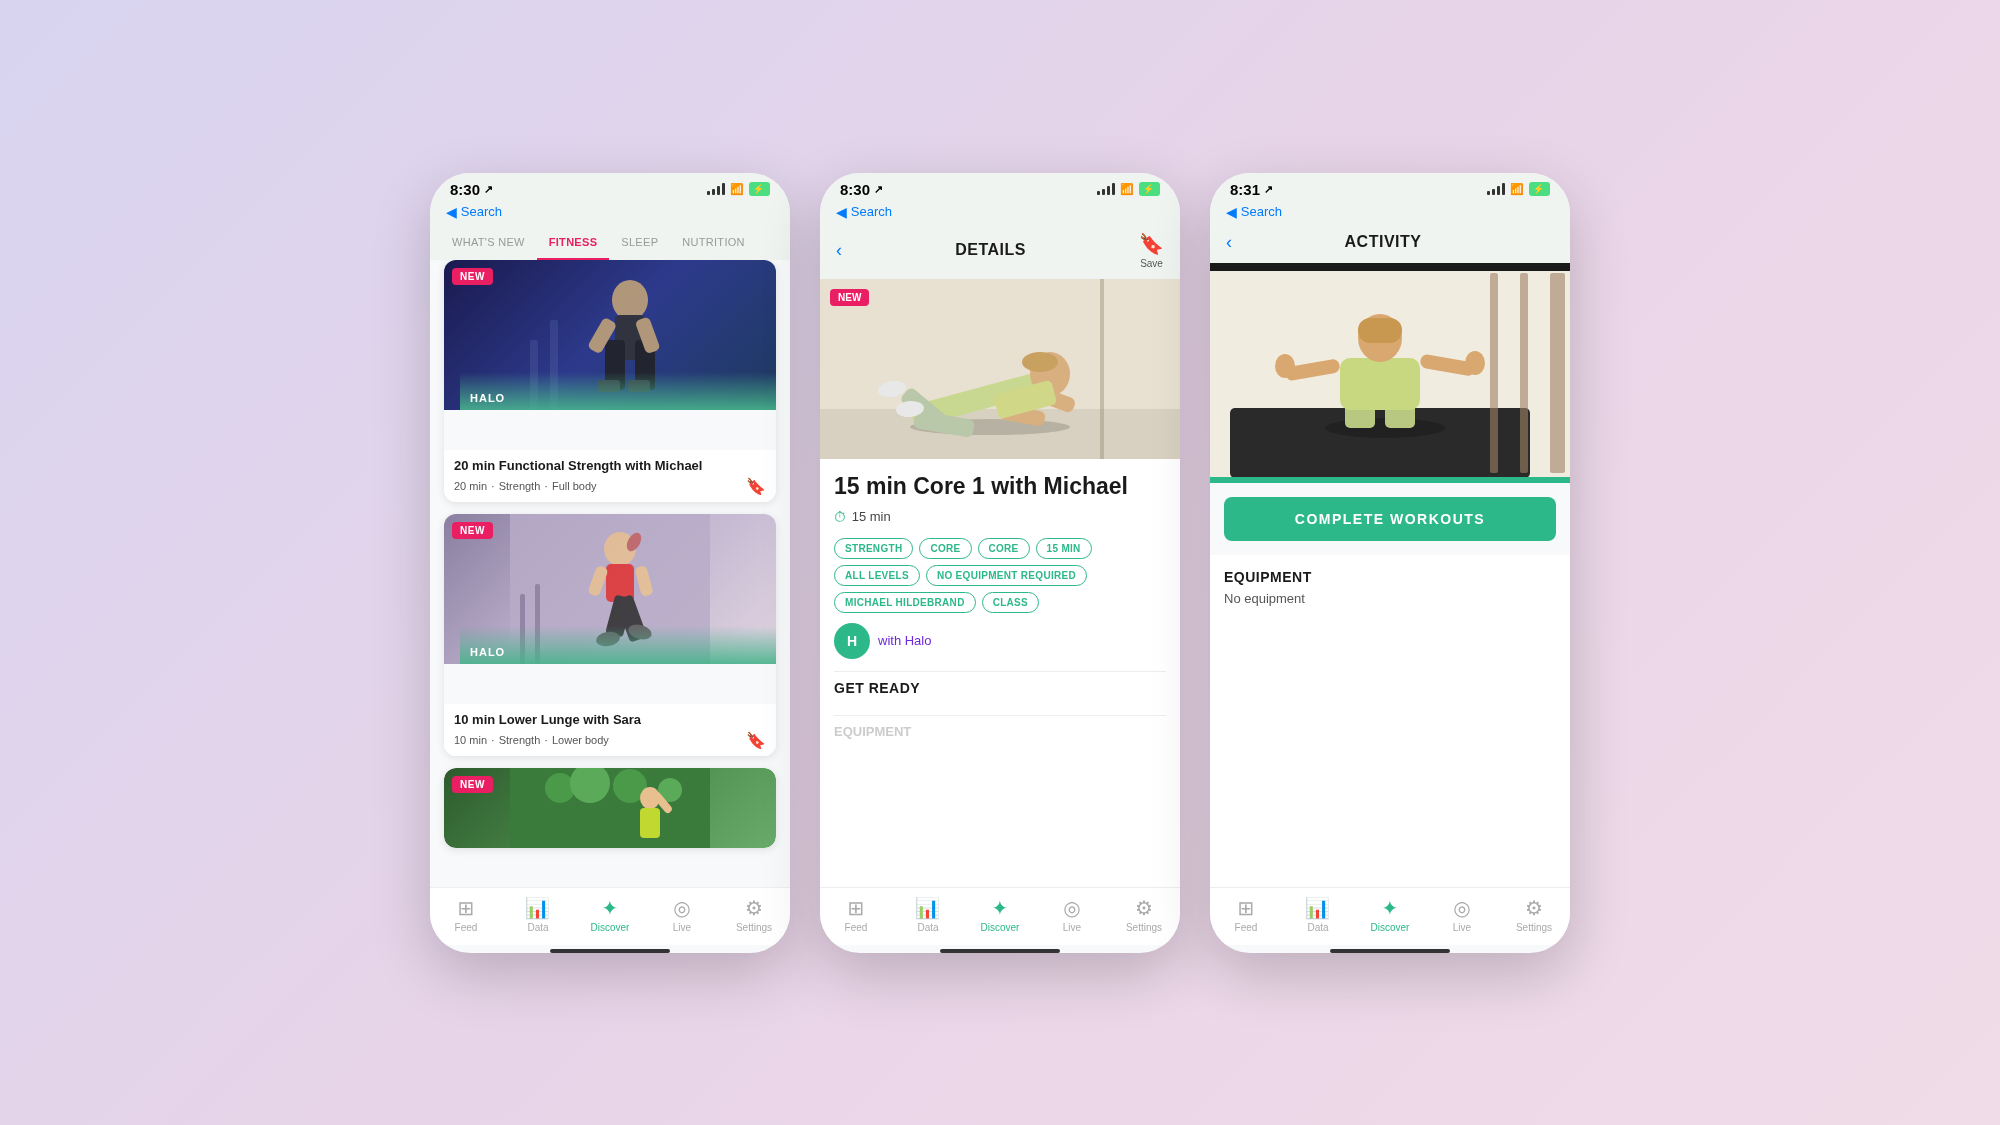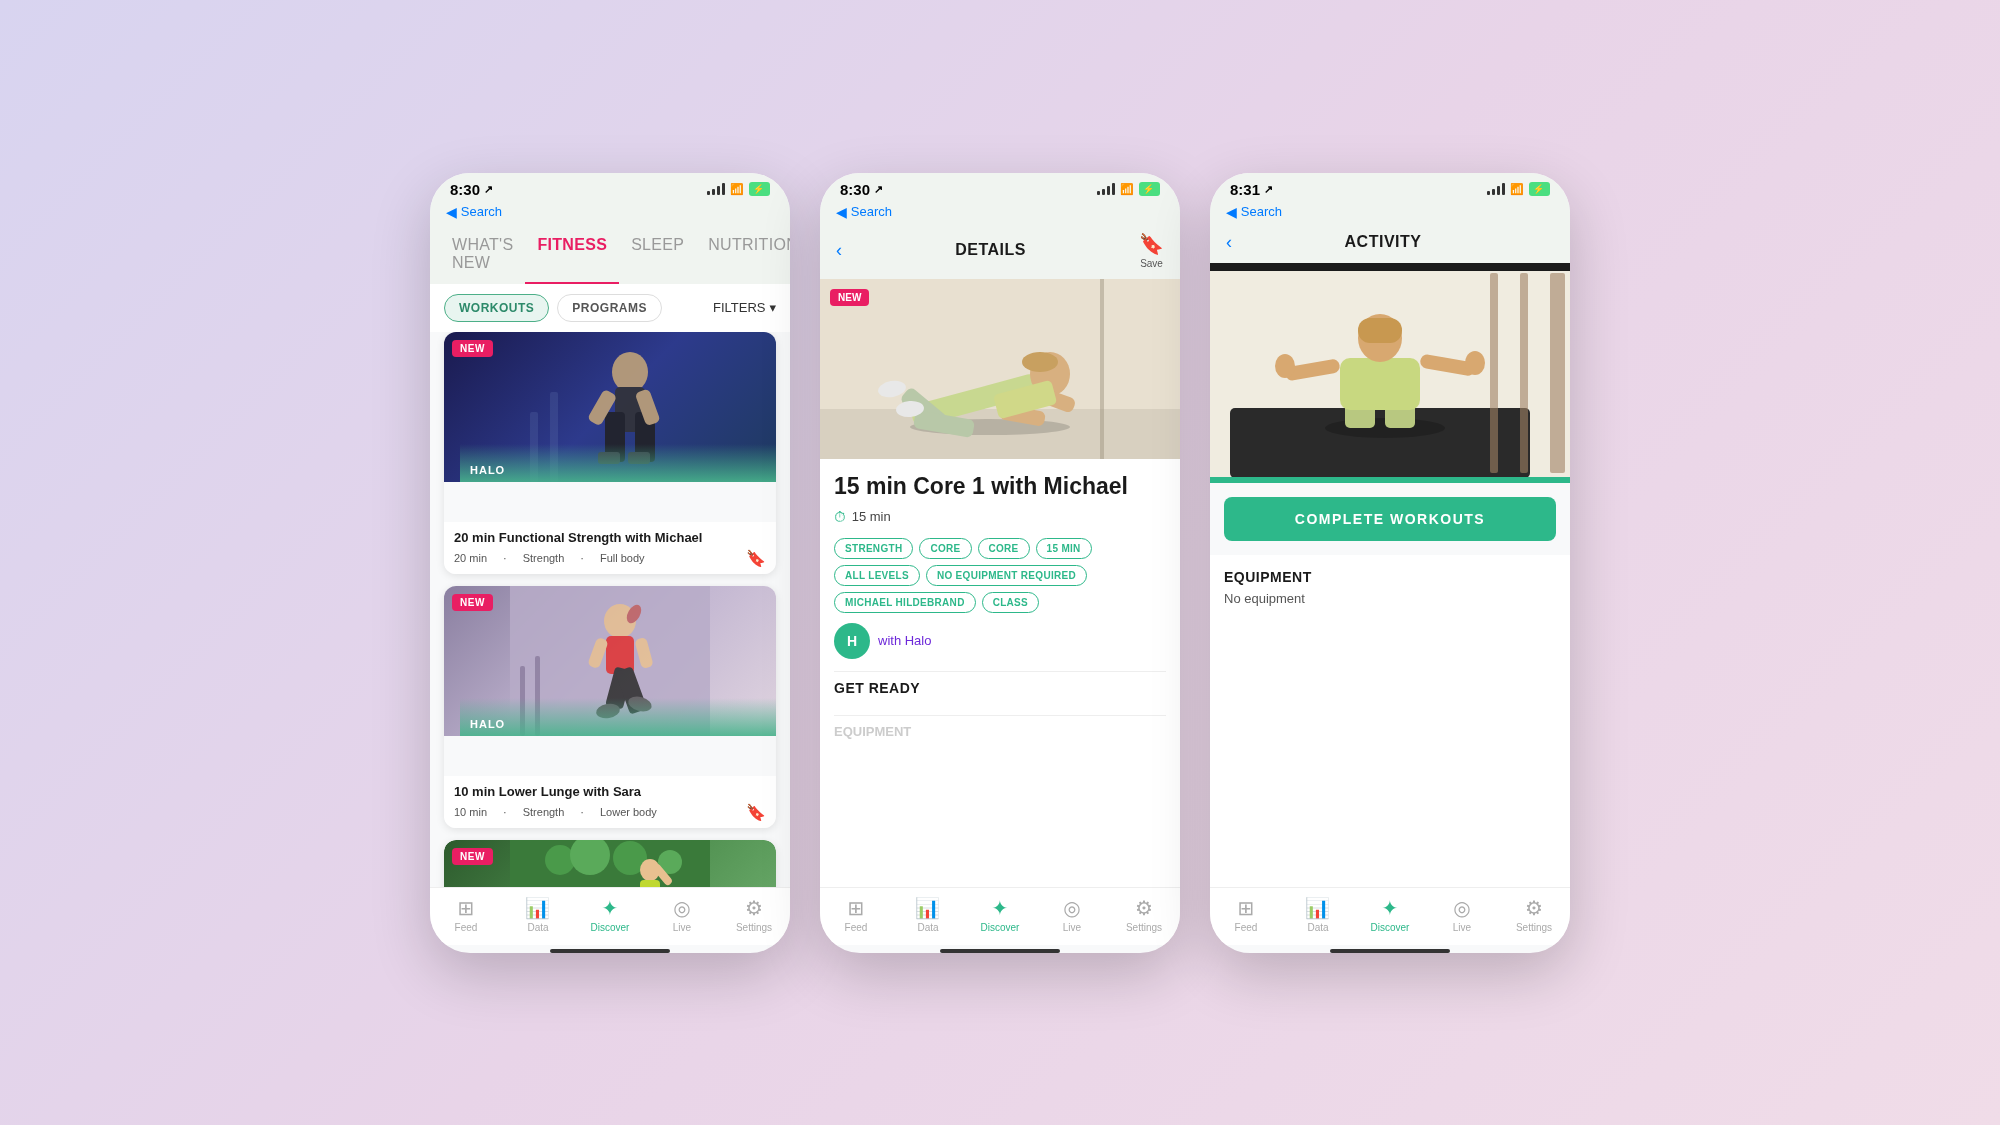--- a/index.html
+++ b/index.html
@@ -85,21 +85,21 @@
     
     .top-tabs {
       display: flex;
       background: #f0f4f0;
       padding: 0 10px;
       gap: 0;
       flex-shrink: 0;
     }
     .top-tab {
       padding: 10px 12px;
-      font-size: 16px;
+      font-size: 11px;
       font-weight: 500;
       color: #999;
       border-bottom: 2px solid transparent;
       cursor: pointer;
       letter-spacing: 0.3px;
     }
     .top-tab.active {
       color: #e91e63;
       border-bottom: 2px solid #e91e63;
       font-weight: 600;
@@ -215,21 +215,21 @@
     .card-meta {
       display: flex;
       align-items: center;
       justify-content: space-between;
     }
     .card-meta-text {
       font-size: 11px;
       color: #888;
       display: flex;
       align-items: center;
-      gap: 16px;
+      gap: 4px;
     }
     .card-meta-text span { color: #555; font-weight: 500; }
     .card-bookmark {
       font-size: 16px;
       color: #aaa;
       cursor: pointer;
     }
 
     
     .bottom-nav {
@@ -537,30 +537,20 @@
     <span class="nav-back-text">Search</span>
   </div>
 
   <div class="top-tabs">
     <div class="top-tab">WHAT'S NEW</div>
     <div class="top-tab active">FITNESS</div>
     <div class="top-tab">SLEEP</div>
     <div class="top-tab">NUTRITION</div>
   </div>
 
-  <div class="toggle-row">
-    <div class="toggle-group">
-      <div class="toggle-btn active">WORKOUTS</div>
-      <div class="toggle-btn inactive">PROGRAMS</div>
-    </div>
-    <div class="filters-btn">
-      <span>FILTERS</span>
-      <span>▾</span>
-    </div>
-  </div>
 
   <div class="scroll-content">
 
     <div class="workout-card">
       <div class="card-image">
         <div class="card-image-bg blue-dark">
           <svg class="person-svg" viewBox="0 0 200 150">
 
             <rect x="20" y="80" width="8" height="70" fill="rgba(100,120,180,0.3)" rx="2"></rect>
             <rect x="40" y="60" width="8" height="90" fill="rgba(100,120,180,0.3)" rx="2"></rect>

